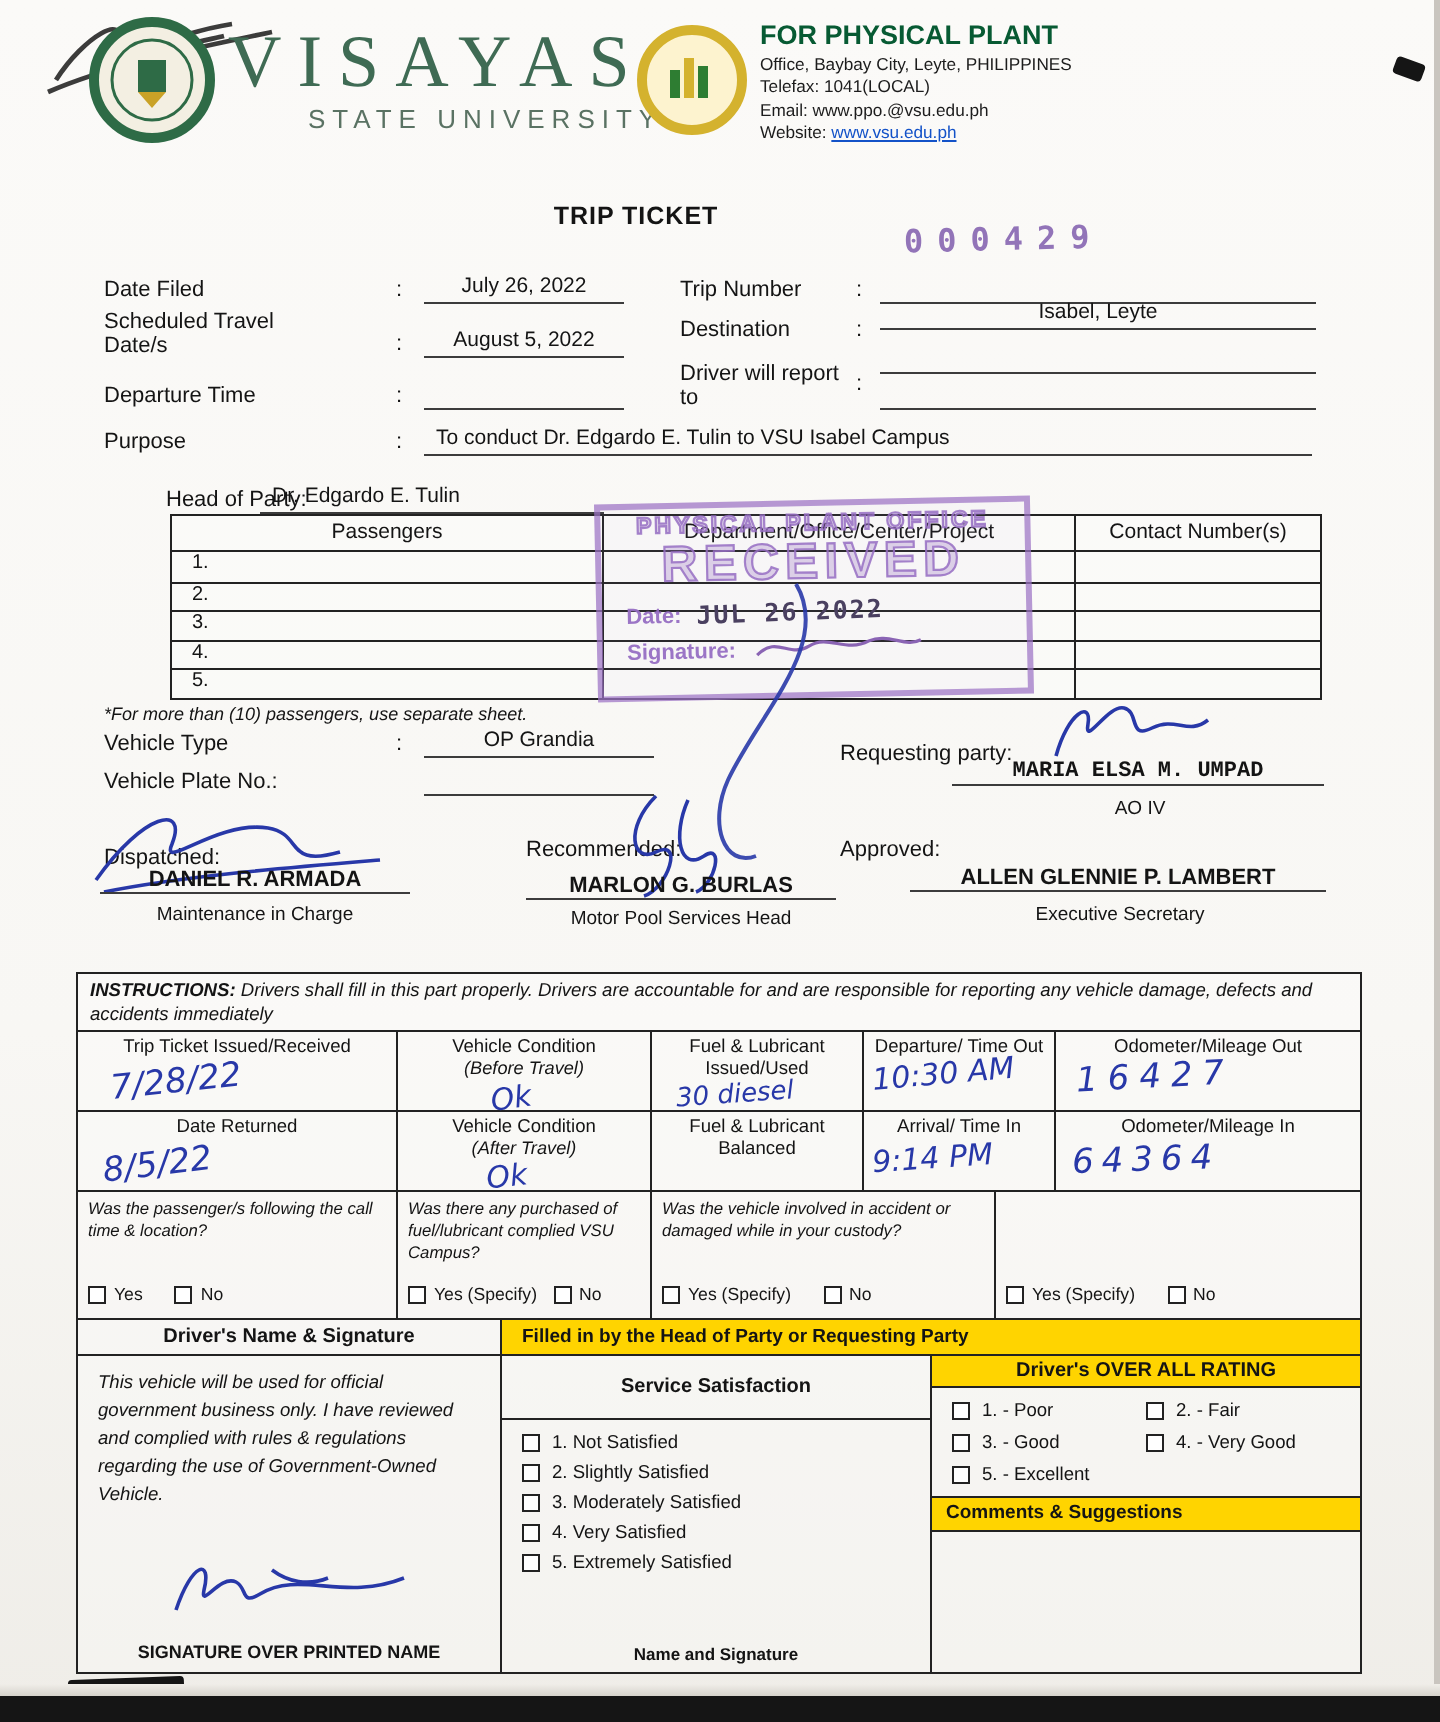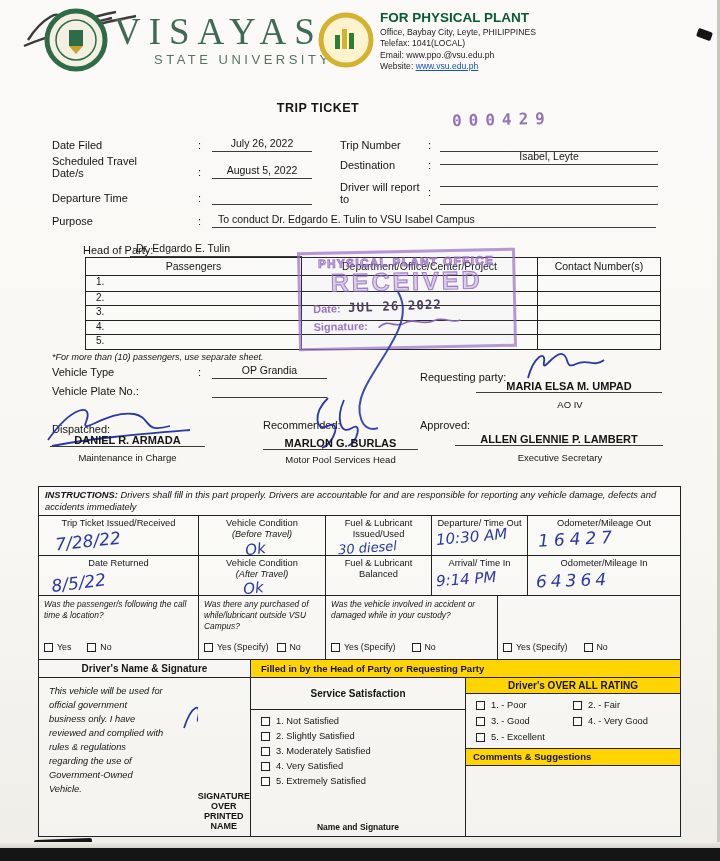--- a/index.html
+++ b/index.html
@@ -74,21 +74,21 @@
   .qcell { height:64px; border-bottom:1px solid #222; padding:3px 5px; display:flex; flex-direction:column; }
   .qcell.rb { border-right:1px solid #222; }
   .qtext { font-size:8.4px; font-style:italic; line-height:1.3; }
   .qopts { margin-top:auto; display:flex; flex-wrap:wrap; column-gap:16px; row-gap:2px; padding-bottom:4px; font-size:8.8px; }
   .opt { display:flex; align-items:center; gap:4px; }
   .cb { width:9px; height:9px; border:1.2px solid #222; display:inline-block; flex:none; background:#fff; }
 
   .dsec { display:grid; grid-template-columns:212px 1fr; }
   .ds-left { border-right:1px solid #222; display:flex; flex-direction:column; }
   .ds-lh { height:18px; border-bottom:1px solid #222; font-size:10px; font-weight:bold; display:flex; align-items:center; justify-content:center; }
-  .ds-lbody { height:158px; display:flex; }
+  .ds-lbody { height:158px; display:flex; flex-direction:column; }
   .pledge { font-size:9.3px; font-style:italic; line-height:1.5; padding:7px 10px 0; }
   .sig-caption { margin-top:auto; text-align:center; font-weight:bold; font-size:9px; padding-bottom:5px; }
   .ds-right { display:flex; flex-direction:column; }
   .ds-rh { height:18px; border-bottom:1px solid #222; background:#ffd400; font-weight:bold; font-size:9.5px; display:flex; align-items:center; padding-left:10px; }
   .ds-cols { display:grid; grid-template-columns:215px 1fr; height:158px; }
   .ds-ss { border-right:1px solid #222; display:flex; flex-direction:column; }
   .ss-h { height:32px; border-bottom:1px solid #222; font-size:10px; font-weight:bold; display:flex; align-items:center; justify-content:center; }
   .ss-list { padding:6px 10px 0; }
   .ss-item { display:flex; align-items:center; gap:6px; font-size:9.3px; margin-bottom:5px; }
   .ss-f { margin-top:auto; text-align:center; font-weight:bold; font-size:8.5px; padding:3px 0 4px; }
@@ -238,21 +238,21 @@
   <div class="colon" style="left:198px;top:366px;">:</div>
   <div class="val" style="left:212px;top:364px;width:115px;">OP Grandia</div>
 
   <div class="lbl" style="left:52px;top:385px;">Vehicle Plate No.:</div>
   <div class="val" style="left:212px;top:383px;width:115px;"></div>
 
   <div class="lbl" style="left:420px;top:371px;">Requesting party:</div>
   <svg class="abs" style="left:522px;top:344px;" width="90" height="42">
     <path d="M6,34 C12,12 24,6 22,18 C20,30 32,8 40,10 C48,12 42,26 54,20 C66,14 72,24 82,16" stroke="#2838a8" stroke-width="1.8" fill="none"></path>
   </svg>
-  <div class="name-line" style="left:476px;top:380px;width:186px;">MARIA ELSA M. UMPAD</div>
+  <div class="name-line" style="left:476px;top:380px;width:186px;font-family:Liberation Mono, monospace;">MARIA ELSA M. UMPAD</div>
   <div class="pos-line" style="left:540px;top:399px;width:60px;">AO IV</div>
 
   <div class="lbl" style="left:52px;top:423px;">Dispatched:</div>
   <svg class="abs" style="left:42px;top:400px;" width="160" height="52">
     <path d="M6,40 C30,6 52,2 44,22 C38,36 66,10 92,14 C110,17 100,34 128,26 M10,46 C50,38 100,34 148,30" stroke="#2838a8" stroke-width="1.8" fill="none"></path>
   </svg>
   <div class="name-line" style="left:50px;top:434px;width:155px;">DANIEL R. ARMADA</div>
   <div class="pos-line" style="left:50px;top:452px;width:155px;">Maintenance in Charge</div>
 
   <div class="lbl" style="left:263px;top:419px;">Recommended:</div>
@@ -325,21 +325,21 @@
               <span class="cb"></span>
               <span>Yes</span>
             </span>
           <span class="opt">
               <span class="cb"></span>
               <span>No</span>
             </span>
         </div>
       </div>
       <div class="qcell rb">
-        <div class="qtext">Was there any purchased of while/lubricant outside VSU Campus?</div>
+        <div class="qtext">Was there any purchased of fuel/lubricant complied VSU Campus?</div>
         <div class="qopts" style="column-gap:8px;">
           <span class="opt">
               <span class="cb"></span>
               <span>Yes (Specify)</span>
             </span>
           <span class="opt">
               <span class="cb"></span>
               <span>No</span>
             </span>
         </div>

